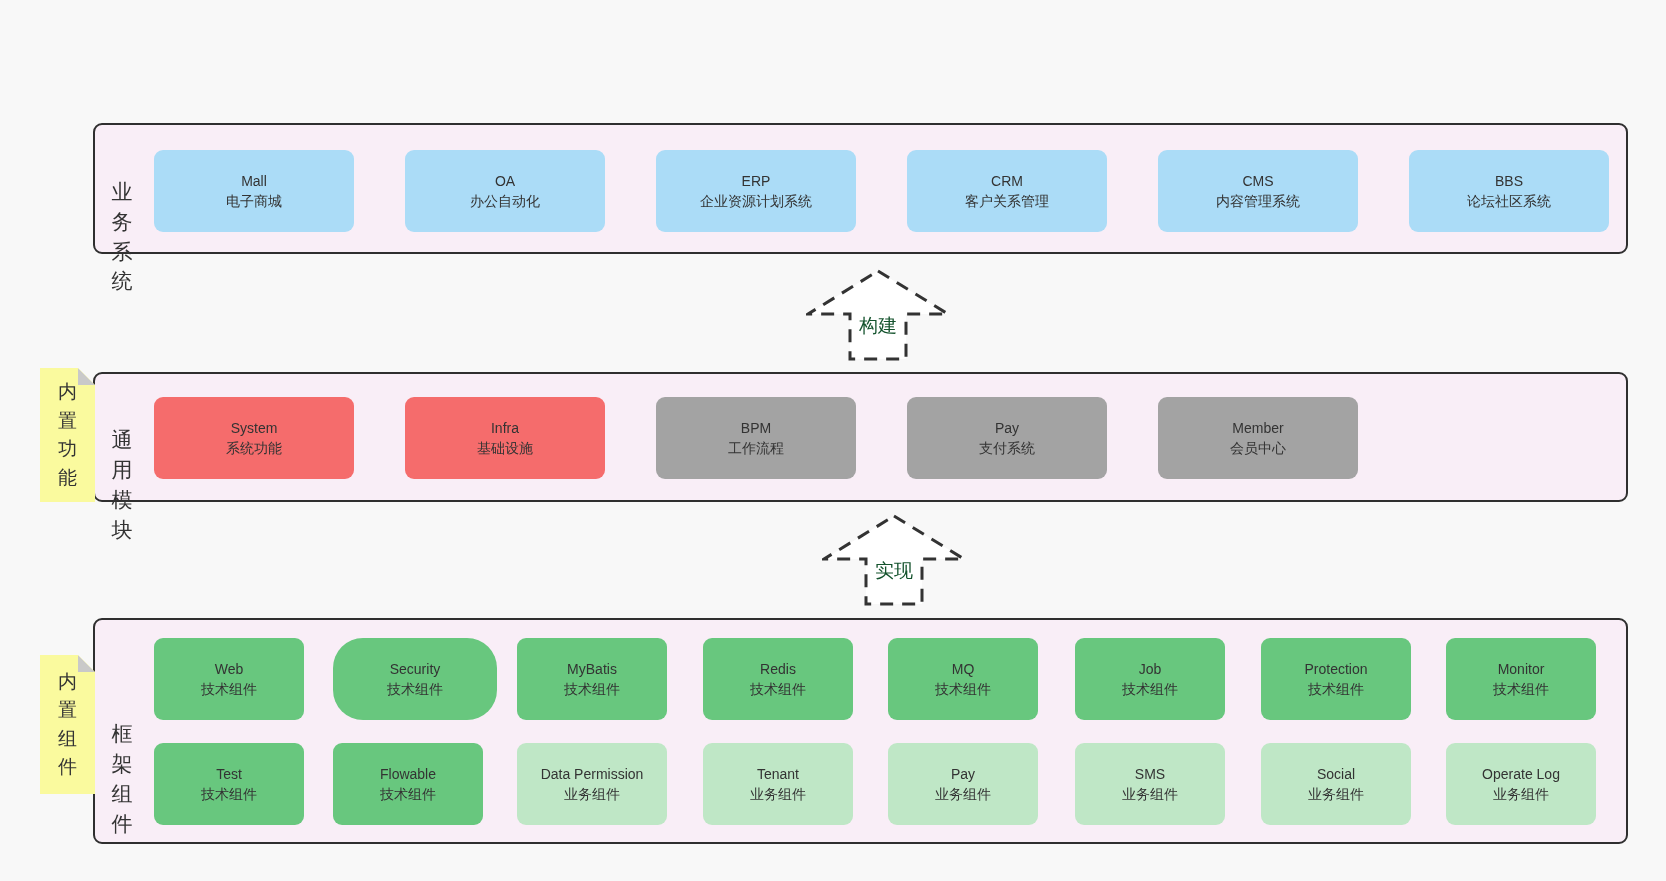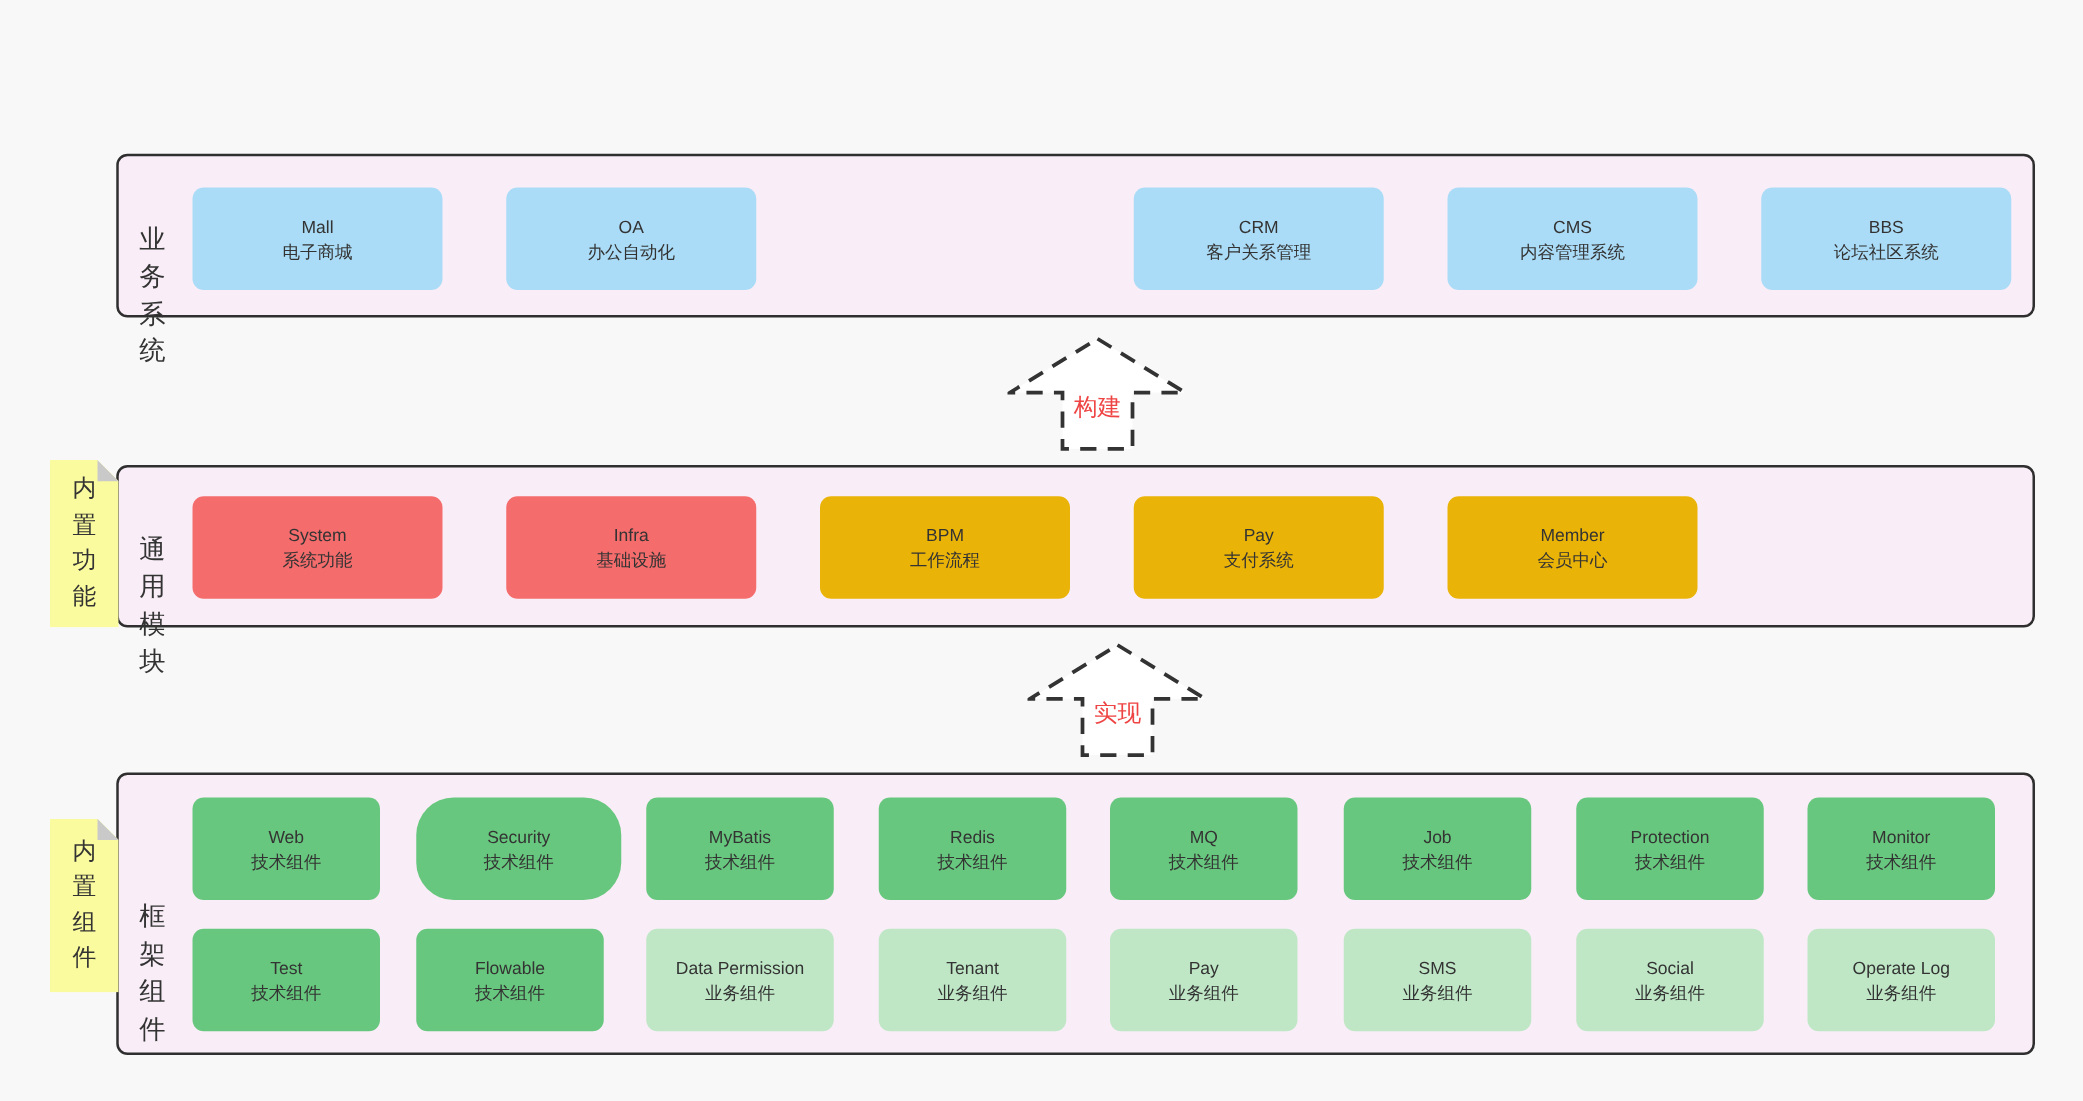--- a/index.html
+++ b/index.html
@@ -8,53 +8,57 @@
 
   .band{position:absolute;background:#f9eef7;border:2px solid #2f2f2f;border-radius:9px;box-sizing:border-box;}
 
   .vlabel{position:absolute;left:12px;top:0;height:100%;width:30px;display:flex;align-items:center;justify-content:center;margin-top:48px;}
   .vlabel span{display:block;width:1.08em;font-size:21px;line-height:1.42;word-break:break-all;text-align:center;color:#333;}
 
   .box{position:absolute;border-radius:9px;display:flex;flex-direction:column;align-items:center;justify-content:center;
        text-align:center;font-size:14px;line-height:1.45;color:#333;padding:4px 10px;box-sizing:border-box;}
   .b-blue{background:#abdcf7;}
   .b-red{background:#f56c6c;}
-  .b-pink{background:#eab308;}
+  .b-pink{background:#a3a3a3;}
   .b-green{background:#68c77e;}
   .b-lgreen{background:#bfe7c6;}
 
   .note{position:absolute;left:40px;width:55px;background:#fafa9e;z-index:3;
         display:flex;align-items:center;justify-content:center;
         clip-path:polygon(0 0,calc(100% - 17px) 0,100% 17px,100% 100%,0 100%);}
   .note::after{content:"";position:absolute;top:0;right:0;width:0;height:0;
         border-bottom:17px solid #c9c9c9;border-right:17px solid transparent;}
   .note span{display:block;width:1.08em;font-size:19px;line-height:1.5;word-break:break-all;text-align:center;color:#333;}
 
   .arrow{position:absolute;}
   .arrow svg{display:block;}
   .arrow-label{position:absolute;width:100%;text-align:center;}
-  .arrow-label span{background:#ffffff;font-size:19px;color:#ef4444;padding:1px 2px;}
+  .arrow-label span{background:#ffffff;font-size:19px;color:#14532d;padding:1px 2px;}
 </style>
 </head>
 <body>
 
 <div id="stage">
 
   <div class="band" style="left:93px;top:123px;width:1535px;height:131px;">
     <div class="vlabel">
         <span>业务系统</span>
       </div>
   </div>
   <div class="box b-blue" style="left:154px;top:150px;width:200px;height:82px;">
     <div>Mall</div>
     <div>电子商城</div>
   </div>
   <div class="box b-blue" style="left:405px;top:150px;width:200px;height:82px;">
     <div>OA</div>
     <div>办公自动化</div>
+  </div>
+  <div class="box b-blue" style="left:656px;top:150px;width:200px;height:82px;">
+    <div>ERP</div>
+    <div>企业资源计划系统</div>
   </div>
   <div class="box b-blue" style="left:907px;top:150px;width:200px;height:82px;">
     <div>CRM</div>
     <div>客户关系管理</div>
   </div>
   <div class="box b-blue" style="left:1158px;top:150px;width:200px;height:82px;">
     <div>CMS</div>
     <div>内容管理系统</div>
   </div>
   <div class="box b-blue" style="left:1409px;top:150px;width:200px;height:82px;">

